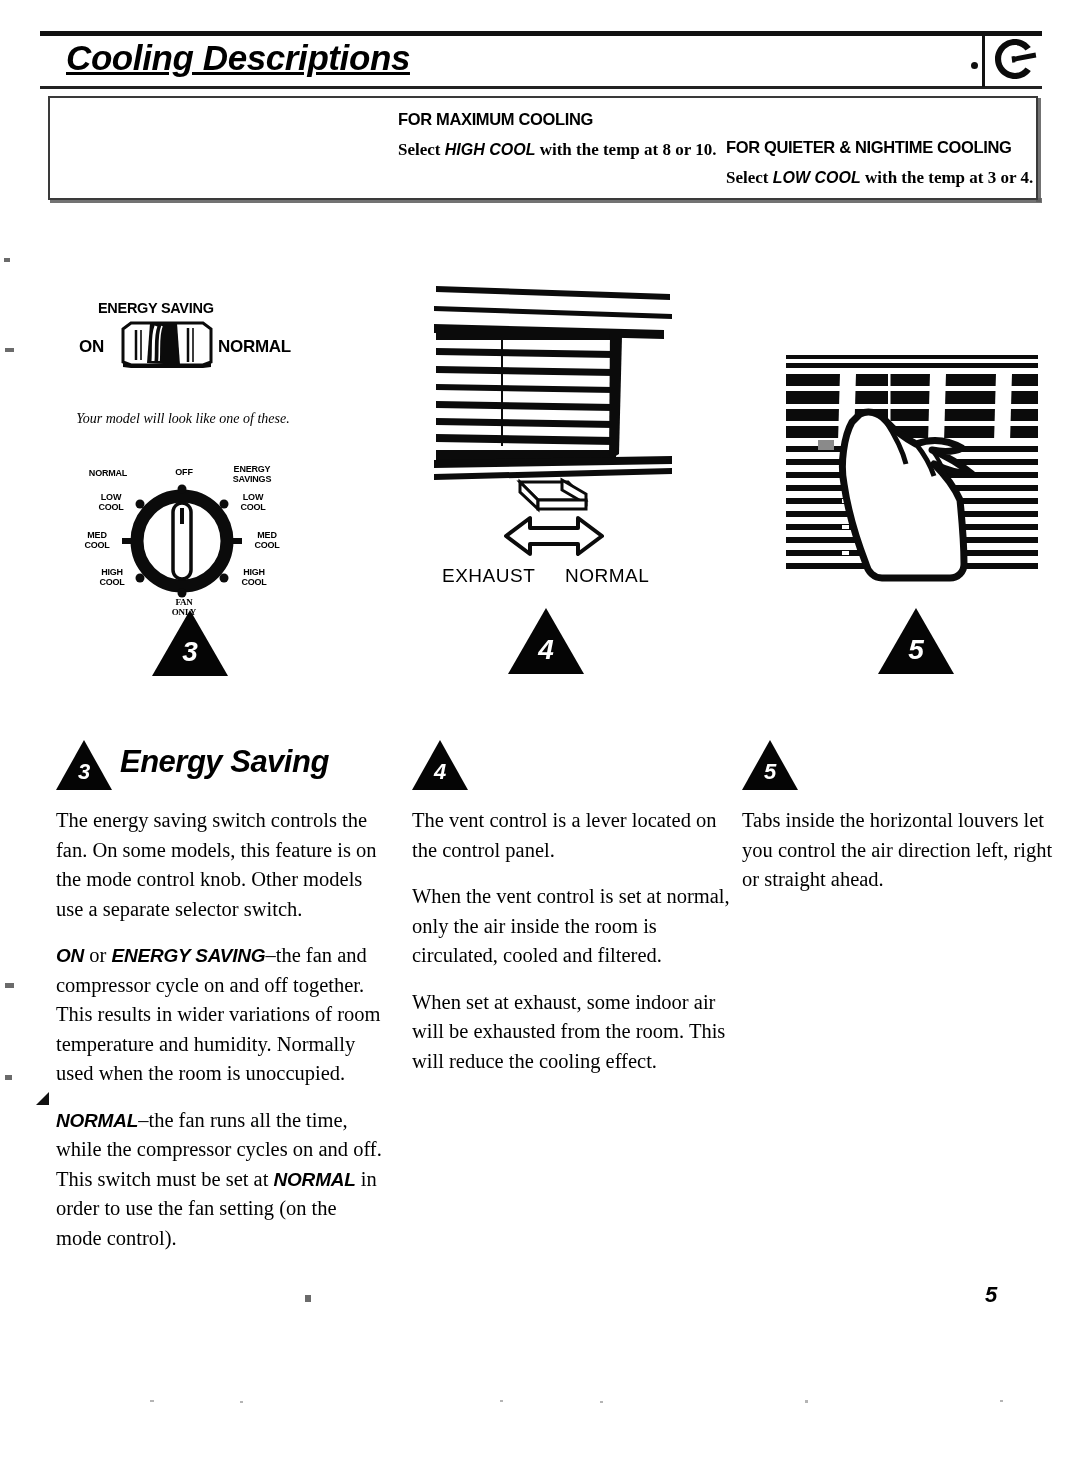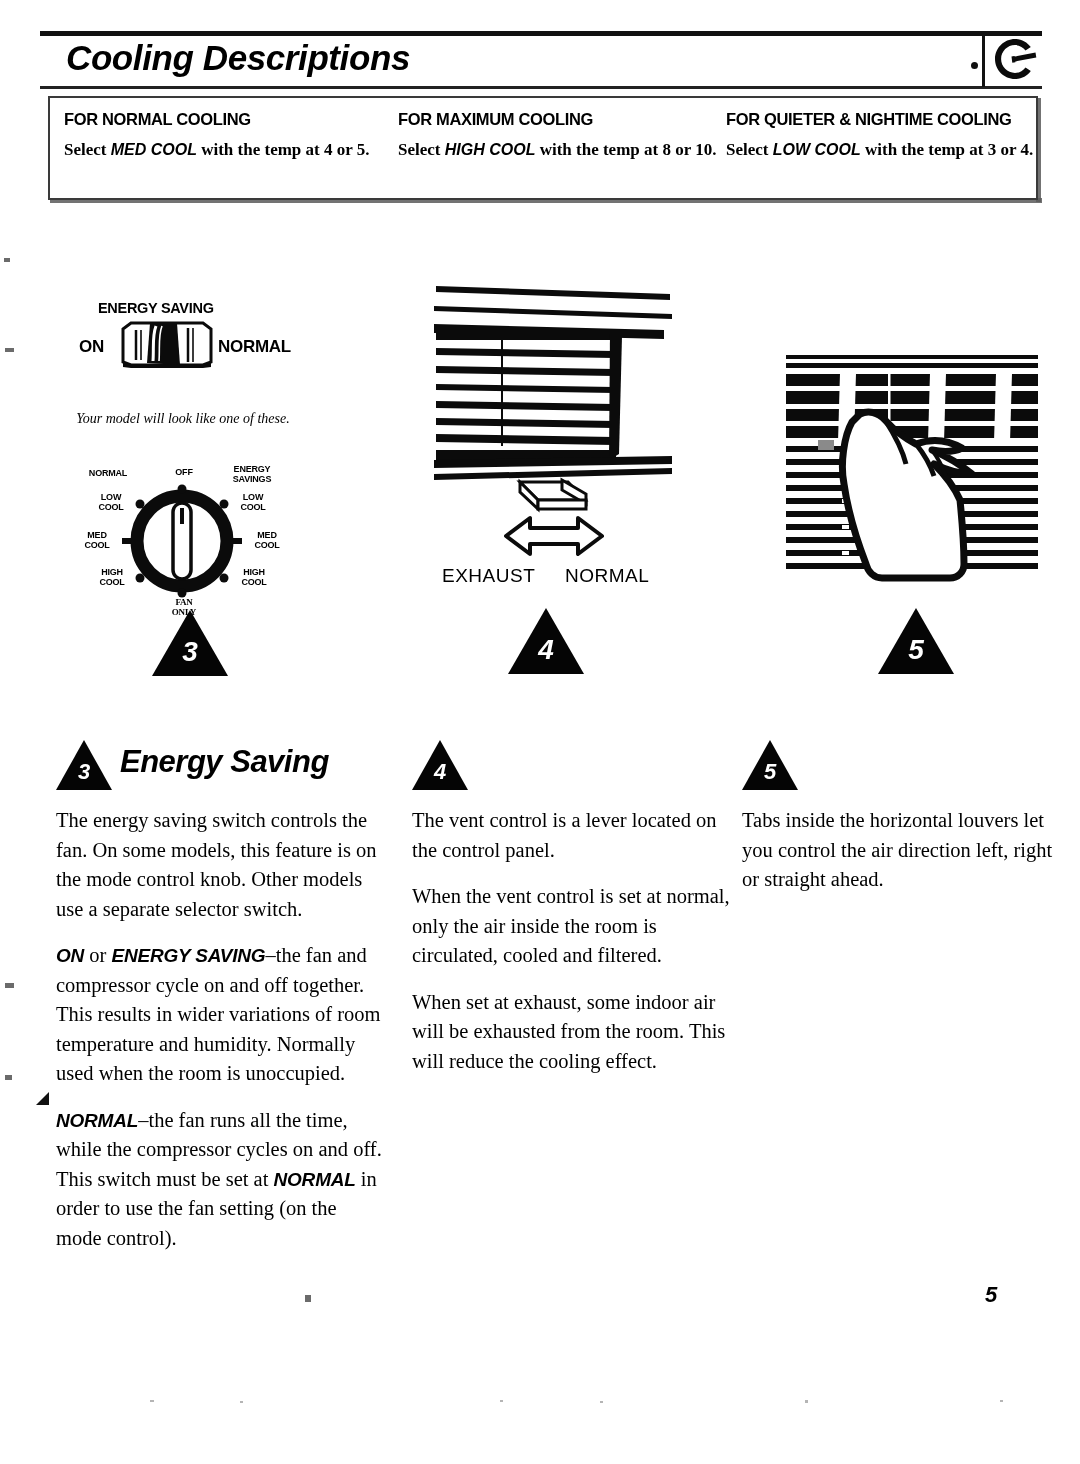--- a/index.html
+++ b/index.html
@@ -32,20 +32,21 @@
   }
   .hdr-title {
     position: absolute;
     left: 66px; top: 38px;
     font-family: "Liberation Sans", sans-serif;
     font-weight: bold;
     font-style: italic;
     font-size: 35px;
     letter-spacing: -0.4px;
     white-space: nowrap;
+    text-decoration: underline;
   }
   .hdr-rule-bottom {
     position: absolute;
     left: 40px; top: 86px;
     width: 1002px; height: 3px;
     background: #222;
   }
   .hdr-logo-box {
     position: absolute;
     left: 982px; top: 33px;
@@ -91,21 +92,21 @@
     background: #5a5a5a;
     opacity: .85;
   }
   .callout-col {
     position: absolute;
     top: 12px;
     width: 320px;
   }
   .co1 { left: 14px; }
   .co2 { left: 348px; }
-  .co3 { left: 676px; }
+  .co3 { left: 676px; margin-top: 28px; }
   .callout-head {
     font-family: "Liberation Sans", sans-serif;
     font-weight: bold;
     font-size: 16.5px;
     letter-spacing: -0.35px;
     margin-bottom: 8px;
     white-space: nowrap;
   }
   .callout-body {
     font-family: "Liberation Serif", serif;
@@ -295,24 +296,20 @@
              C9.1 15.4 15.4 9.1 23 9.1 C27.3 9.1 31.1 11.3 33.5 14.6 L38.8 11.1
              C35.2 6.2 29.5 3 23 3 Z" fill="#0b0b0b"></path>
     <path d="M20 21.1 L43.5 16.6 L44.3 21.5 L21 25.9 Z" fill="#0b0b0b"></path>
     <path d="M19.5 20.6 L22.6 20.1 L23.4 26.3 L20.3 26.8 Z" fill="#0b0b0b"></path>
   </svg>
 
   <div class="callout-shadow-r"></div>
   <div class="callout-shadow-b"></div>
   <div class="callout">
 
-    <div class="callout-col co1">
-      <div class="callout-head">FOR NORMAL COOLING</div>
-      <div class="callout-body"><span>Select </span><b>MED COOL</b><span> with the temp at 4 or 5.</span></div>
-    </div>
 
     <div class="callout-col co2">
       <div class="callout-head">FOR MAXIMUM COOLING</div>
       <div class="callout-body"><span>Select </span><b>HIGH COOL</b><span> with the temp at 8 or 10.</span></div>
     </div>
 
     <div class="callout-col co3">
       <div class="callout-head">FOR QUIETER &amp; NIGHTIME COOLING</div>
       <div class="callout-body"><span>Select </span><b>LOW COOL</b><span> with the temp at 3 or 4.</span></div>
     </div>

